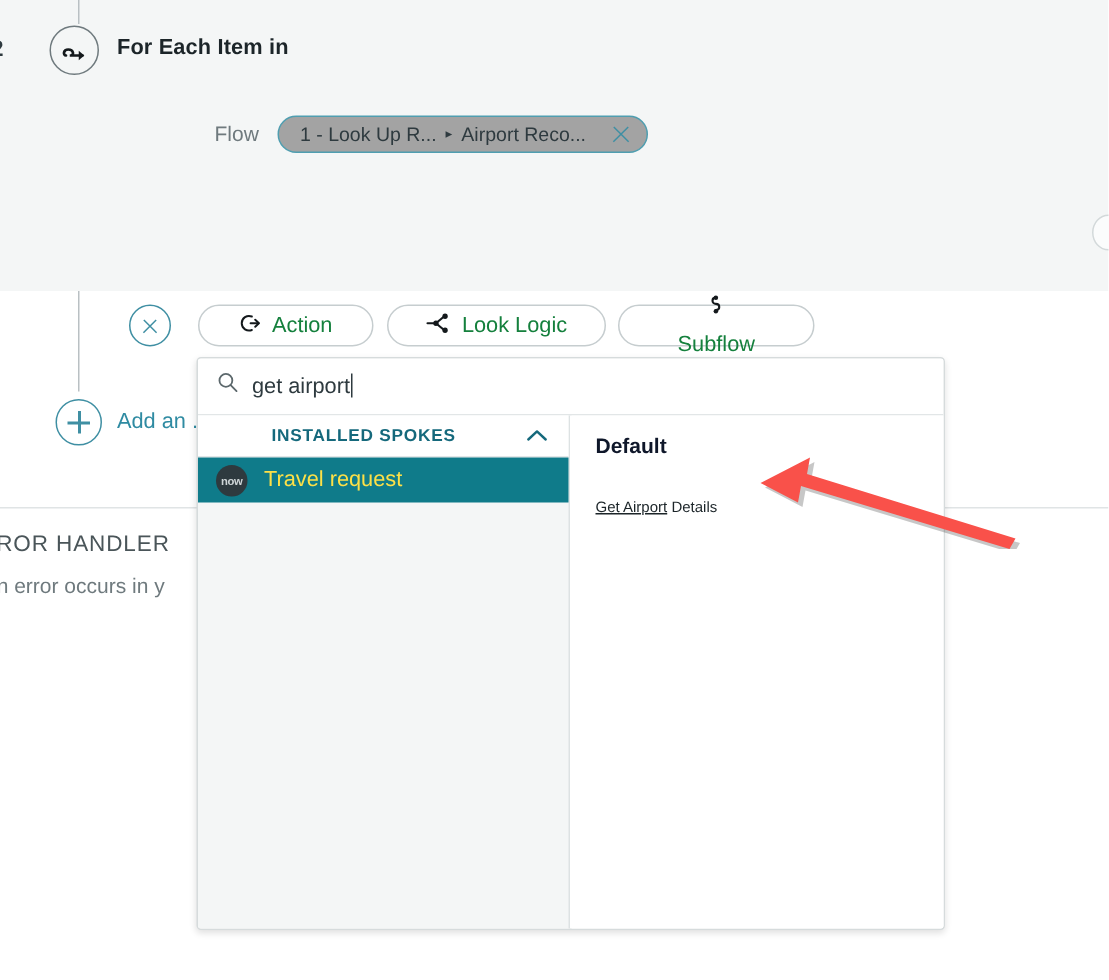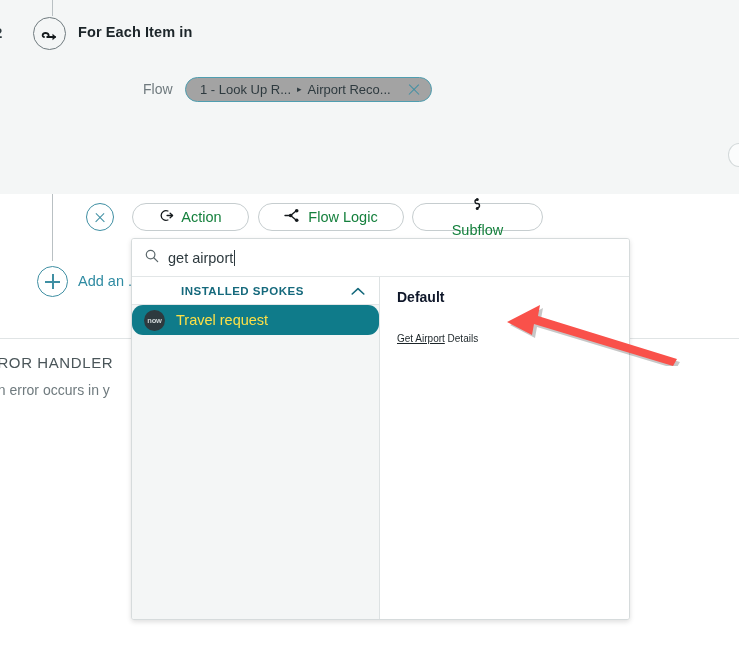--- a/index.html
+++ b/index.html
@@ -262,21 +262,20 @@
   }
 
   .spoke-row {
     height: 30px;
     display: flex;
     align-items: center;
     gap: 11px;
     padding-left: 12px;
     background: #0f7b8a;
     cursor: pointer;
-    border-radius: 11px;
   }
   .now-logo {
     width: 21px; height: 21px;
     border-radius: 50%;
     background: #2e3a3f;
     display: flex;
     align-items: center;
     justify-content: center;
     font-size: 7.5px;
     font-weight: bold;
@@ -370,21 +369,21 @@
     <span>
       <svg width="17" height="15" viewBox="0 0 18 16">
         <path d="M1 8 H7" fill="none" stroke="#14191c" stroke-width="1.5" stroke-linecap="round"></path>
         <path d="M7 8 L13 3" fill="none" stroke="#14191c" stroke-width="1.5" stroke-linecap="round"></path>
         <path d="M7 8 L13 13" fill="none" stroke="#14191c" stroke-width="1.5" stroke-linecap="round"></path>
         <circle cx="7" cy="8" r="1.9" fill="#14191c"></circle>
         <circle cx="13.5" cy="3" r="1.9" fill="#14191c"></circle>
         <circle cx="13.5" cy="13" r="1.9" fill="#14191c"></circle>
       </svg>
     </span>
-    <span>Flow Logic</span>
+    <span>Look Logic</span>
   </div>
 
   <div class="type-btn subflow">
     <span>
       <svg width="14" height="15" viewBox="0 0 14 16">
         <path d="M6.2 2.6 C3 2.6 3 7 6.2 7 C9.4 7 9.4 11.4 6.2 11.4" fill="none" stroke="#14191c" stroke-width="1.5" stroke-linecap="round"></path>
         <circle cx="6.2" cy="2.6" r="1.6" fill="#14191c"></circle>
         <circle cx="6.2" cy="12.2" r="1.6" fill="#14191c"></circle>
       </svg>
     </span>

